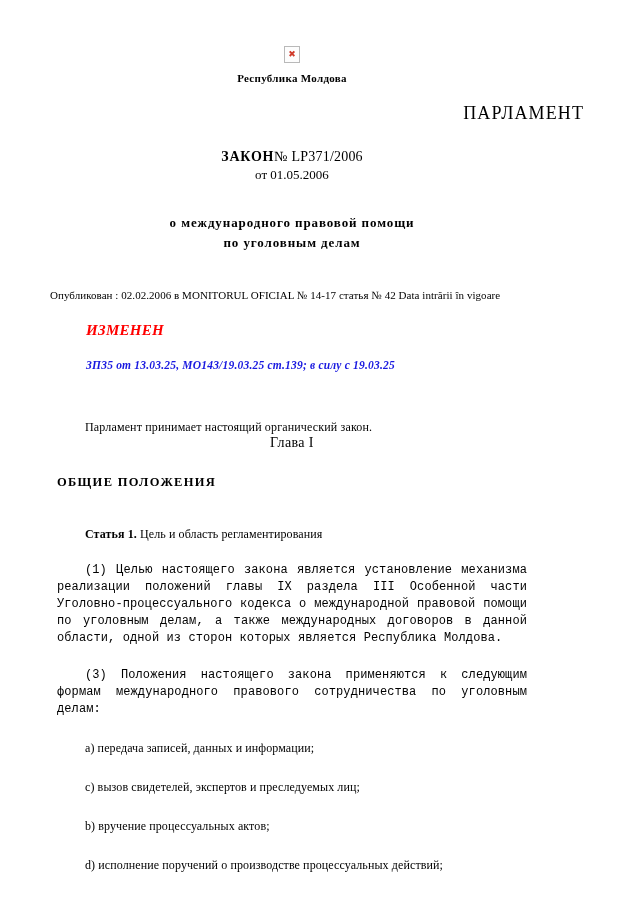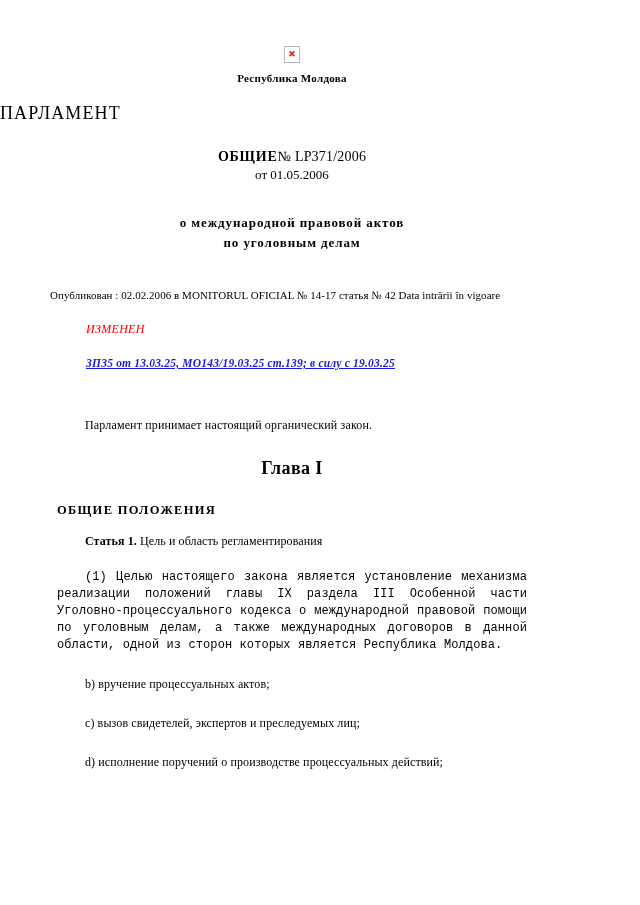--- a/index.html
+++ b/index.html
@@ -54,21 +54,21 @@
 
   
   .republic {
     text-align: center;
     font-weight: bold;
     font-size: 11px;
     letter-spacing: 0.3px;
     margin-top: 9px;
   }
   .parlament {
-    text-align: left;
+    text-align: right;
     font-size: 18px;
     letter-spacing: 1.1px;
     margin-top: 19px;
   }
   .law-line {
     text-align: center;
     font-size: 14px;
     margin-top: 25px;
     letter-spacing: 0.2px;
   }
@@ -94,68 +94,66 @@
   .published {
     font-size: 11px;
     margin-top: 36px;
     padding-left: 50px;
     padding-right: 40px;
     letter-spacing: 0.05px;
   }
 
   
   .amended {
-    font-size: 12px;
+    font-size: 15px;
     color: #ff0000;
     font-style: italic;
-    font-weight: normal;
+    font-weight: bold;
     margin-top: 21px;
     padding-left: 86px;
     letter-spacing: 0.3px;
   }
   .amend-link {
     display: inline-block;
     font-size: 11.5px;
     color: #1919e0;
     font-style: italic;
     font-weight: bold;
-    text-decoration: underline;
     margin-top: 20px;
     margin-left: 86px;
     letter-spacing: 0.2px;
     cursor: pointer;
   }
 
   
   .body-wrap {
     padding-left: 57px;
     padding-right: 57px;
     margin-top: 47px;
   }
   .intro {
     font-size: 12px;
     text-indent: 28px;
     letter-spacing: 0.15px;
   }
   .chapter {
     text-align: center;
-    font-weight: bold;
-    font-size: 18px;
-    margin-top: 25px;
+    font-weight: normal;
+    font-size: 14px;
     letter-spacing: 0.4px;
   }
   .chapter-title {
     font-weight: bold;
     font-size: 12.5px;
     margin-top: 24px;
     letter-spacing: 1.3px;
   }
   .article-head {
     font-size: 12px;
-    margin-top: 16px;
+    margin-top: 37px;
     text-indent: 28px;
     letter-spacing: 0.1px;
   }
   .article-head b {
     font-weight: bold;
   }
   p.para {
     font-size: 12px;
     text-align: justify;
     text-indent: 28px;
@@ -182,26 +180,26 @@
 
   <div class="emblem-wrap">
     <span class="broken-img"></span>
   </div>
 
   <div class="republic">Республика Молдова</div>
 
   <div class="parlament">ПАРЛАМЕНТ</div>
 
   <div class="law-line">
-    <span class="law-word">ОБЩИЕ</span><span>№ LP371/2006</span>
+    <span class="law-word">ЗАКОН</span><span>№ LP371/2006</span>
   </div>
   <div class="law-date">от 01.05.2006</div>
 
   <div class="doc-title">
-    <div>о международной правовой актов</div>
+    <div>о международного правовой помощи</div>
     <div>по уголовным делам</div>
   </div>
 
   <div class="published">Опубликован : 02.02.2006 в MONITORUL OFICIAL № 14-17 статья № 42 Data intrării în vigoare</div>
 
   <div class="amended">ИЗМЕНЕН</div>
 
   <a class="amend-link">ЗП35 от 13.03.25, МО143/19.03.25 ст.139; в силу с 19.03.25</a>
 
   <div class="body-wrap">
@@ -211,19 +209,21 @@
     <div class="chapter">Глава I</div>
 
     <div class="chapter-title">ОБЩИЕ ПОЛОЖЕНИЯ</div>
 
     <div class="article-head">
       <b>Статья 1.</b>
       <span>Цель и область регламентирования</span>
     </div>
 
     <p class="para">(1) Целью настоящего закона является установление механизма реализации положений главы IX раздела III Особенной части Уголовно-процессуального кодекса о международной правовой помощи по уголовным делам, а также международных договоров в данной области, одной из сторон которых является Республика Молдова.</p>
-
+    <p class="para">(3) Положения настоящего закона применяются к следующим формам международного правового сотрудничества по уголовным делам:</p>
+
+    <p class="item">a) передача записей, данных и информации;</p>
+    <p class="item">c) вызов свидетелей, экспертов и преследуемых лиц;</p>
     <p class="item">b) вручение процессуальных актов;</p>
-    <p class="item">c) вызов свидетелей, экспертов и преследуемых лиц;</p>
     <p class="item">d) исполнение поручений о производстве процессуальных действий;</p>
 
   </div>
 </div>
 
 </body></html>

